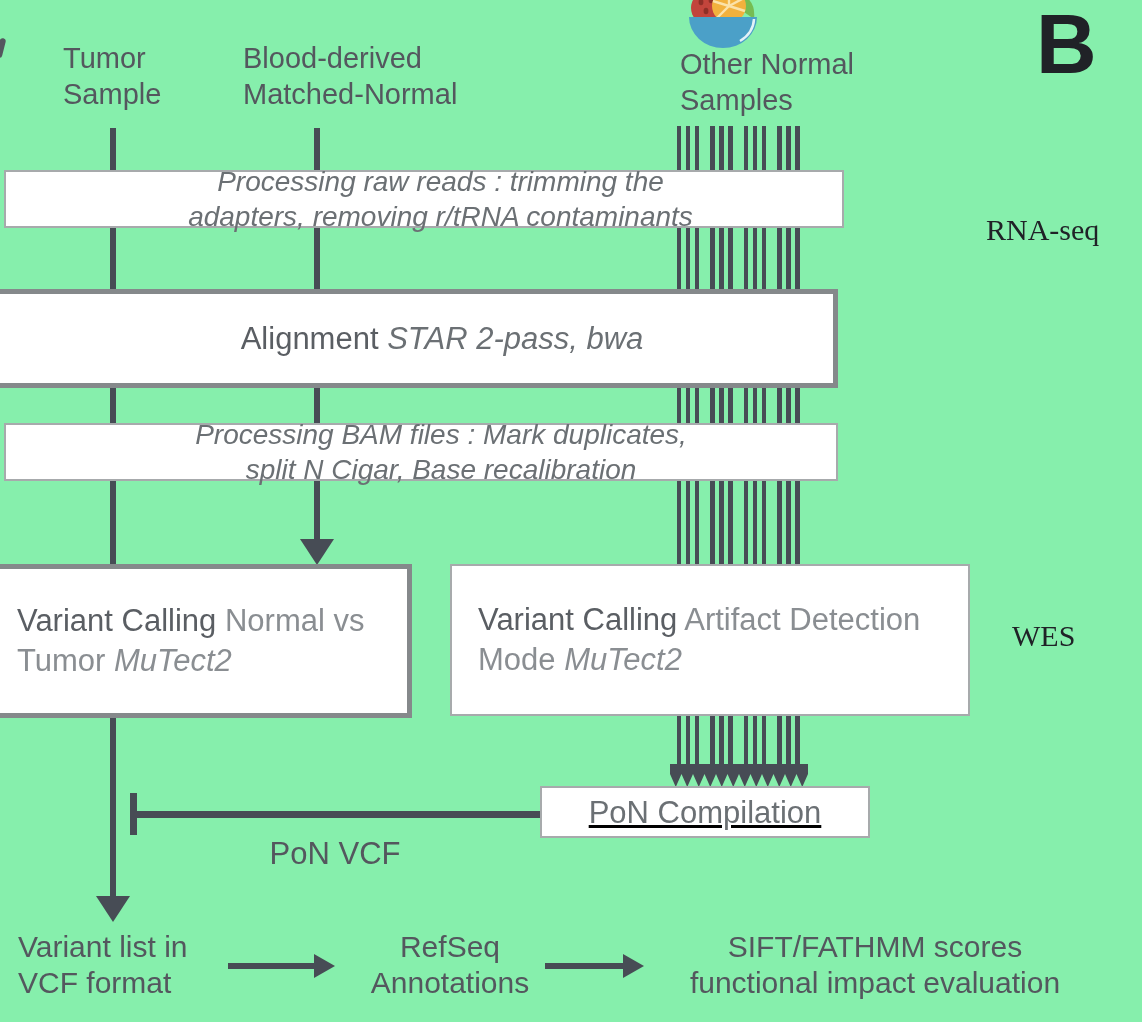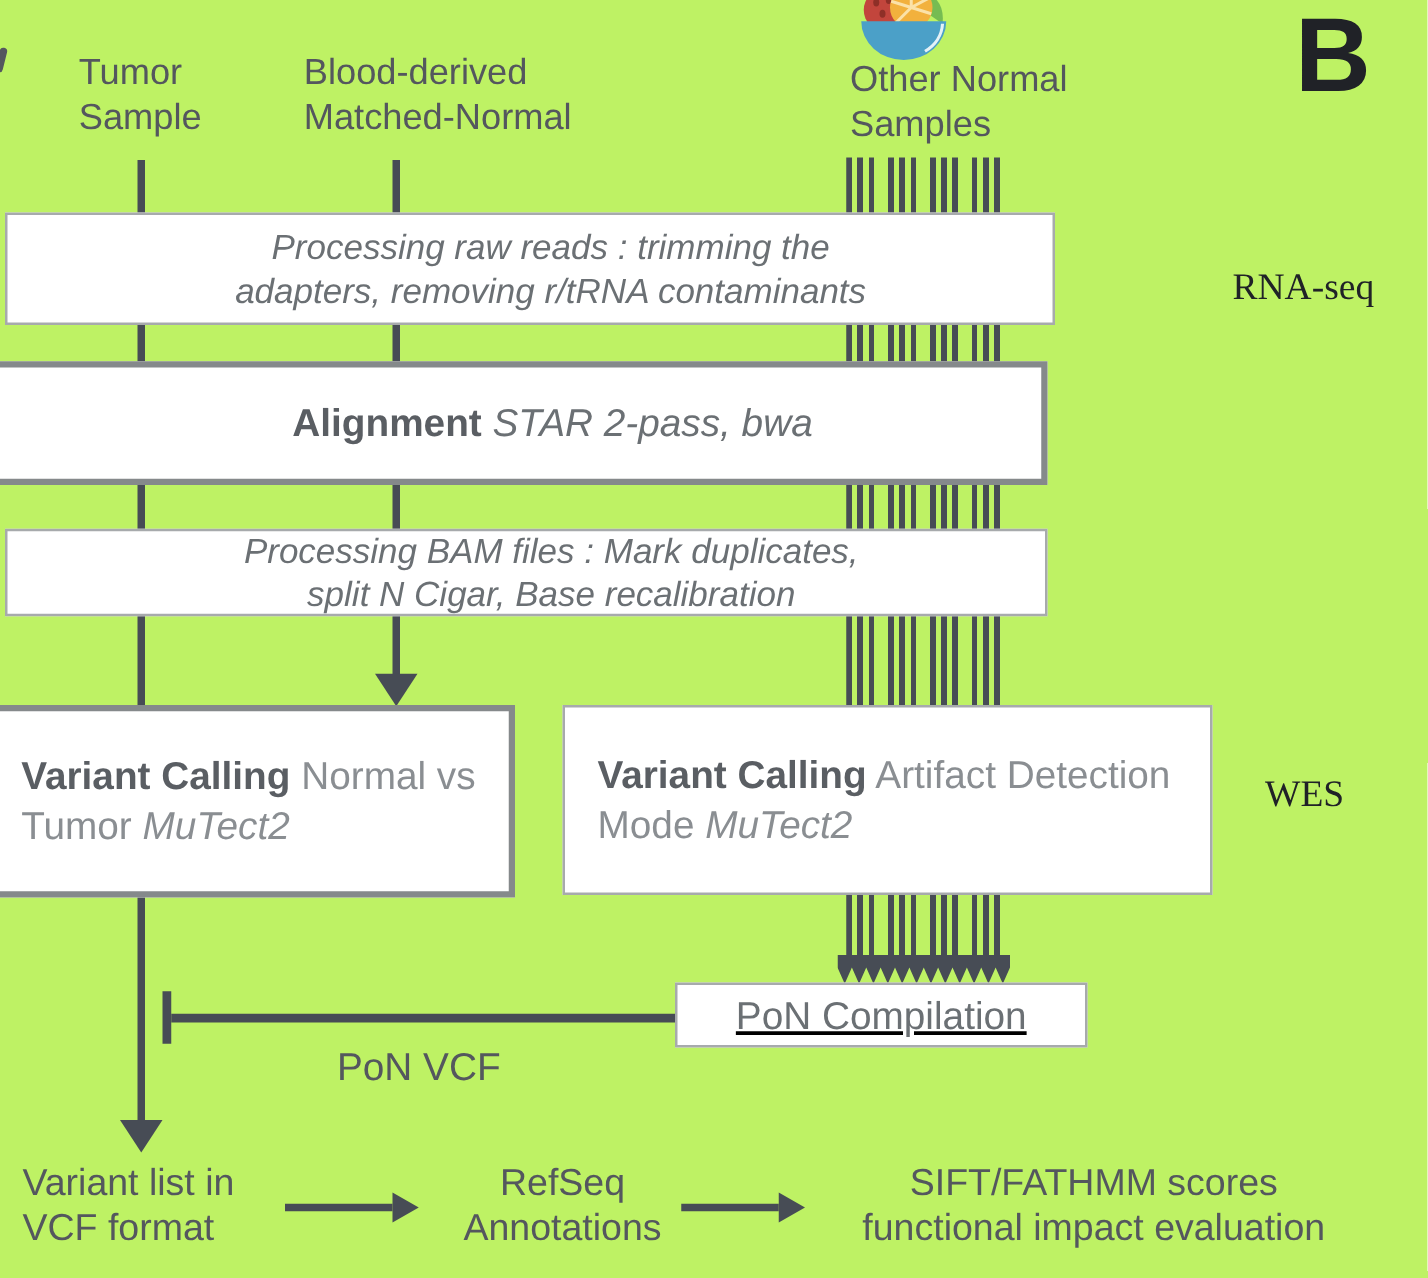--- a/index.html
+++ b/index.html
@@ -1,17 +1,17 @@
 <!DOCTYPE html>
 <html style="--line: #474C55; --border-light: #A7AAAC; --border-heavy: #85898B; --ink-dark: #202227; --ink-heading: #54575E; --ink-box: #6B7074; --ink-bold: #5A5E63; --ink-muted: #8A8E92; --bowl-blue: #4BA0C8; --melon-red: #C2453C; --melon-seed: #8E2F27; --citrus-orange: #F2B13D; --leaf-green: #76BC52;"><head>
 <meta charset="utf-8">
 <style>
   html,body{margin:0;padding:0;background:#fff;}
   .stage{
-    position:relative;width:1142px;height:1022px;background:#bef264;overflow:hidden;
+    position:relative;width:1142px;height:1022px;background:#86efac;overflow:hidden;
     font-family:"Liberation Sans",sans-serif;
   }
   
   .vline{position:absolute;width:6px;background:var(--line);z-index:1;}
   .barcode{
     position:absolute;width:123px;z-index:1;
     background:repeating-linear-gradient(90deg,
       var(--line) 0 4.5px, transparent 4.5px 9px,
       var(--line) 9px 13.5px, transparent 13.5px 18px,
       var(--line) 18px 22.5px, transparent 22.5px 33.5px);
@@ -27,21 +27,21 @@
     border-left:21px solid var(--line);}
   .cluster{position:absolute;z-index:1;}
   
   .box{position:absolute;background:#fff;display:flex;flex-direction:column;
     justify-content:center;z-index:2;box-sizing:border-box;}
   .box.thin{border:2px solid var(--border-light);}
   .box.thick{border:5px solid var(--border-heavy);}
   .itxt{font-style:italic;color:var(--ink-box);font-size:28px;line-height:35px;
     text-align:center;white-space:pre-line;}
   .mixed{font-size:31px;line-height:40px;color:var(--ink-muted);}
-  .mixed b{color:var(--ink-bold);font-weight:bold;margin-top:28px;}
+  .mixed b{color:var(--ink-bold);font-weight:normal;margin-top:28px;}
   .mixed i{}
   .center-line{text-align:center;}
   
   .heading{position:absolute;color:var(--ink-heading);font-size:29px;line-height:36px;
     white-space:pre-line;z-index:3;}
   .label{position:absolute;color:var(--ink-heading);font-size:30px;line-height:36px;
     white-space:pre-line;z-index:3;}
   .dark{color:var(--ink-dark);font-family:Liberation Serif, serif;}
   .panel-b{position:absolute;color:var(--ink-dark);font-size:84px;font-weight:bold;
     line-height:84px;z-index:3;}
@@ -90,33 +90,33 @@
 
   <div class="vline" style="left:110px;top:128px;height:770px;"></div>
   <div class="vline" style="left:314px;top:128px;height:415px;"></div>
   <div class="arrow-down" style="left:300px;top:539px;"></div>
   <div class="barcode" style="left:677px;top:126px;height:640px;"></div>
 
   <svg class="cluster" style="left:670px;top:764px;" width="138" height="23" viewBox="0 0 138 23">
     <polygon style="fill:var(--line)" points="0,0 138,0 138,10 132.25,23 126.5,10 120.75,23 115,10 109.25,23 103.5,10 97.75,23 92,10 86.25,23 80.5,10 74.75,23 69,10 63.25,23 57.5,10 51.75,23 46,10 40.25,23 34.5,10 28.75,23 23,10 17.25,23 11.5,10 5.75,23 0,10"></polygon>
   </svg>
 
-  <div class="box thin" style="left:4px;top:170px;width:840px;height:90px;padding-left:33px;">
+  <div class="box thin" style="left:4px;top:170px;width:840px;height:58px;padding-left:33px;">
     <div class="itxt">Processing raw reads : trimming the
 adapters, removing r/tRNA contaminants</div>
   </div>
 
   <div class="box thick" style="left:-12px;top:289px;width:850px;height:99px;padding-left:58px;">
     <div class="mixed center-line" style="color:var(--ink-box);">
       <b>Alignment</b>
       <i>STAR 2-pass, bwa</i>
     </div>
   </div>
 
-  <div class="box thin" style="left:4px;top:423px;width:834px;height:70px;padding-left:40px;">
+  <div class="box thin" style="left:4px;top:423px;width:834px;height:58px;padding-left:40px;">
     <div class="itxt">Processing BAM files : Mark duplicates,
 split N Cigar, Base recalibration</div>
   </div>
 
   <div class="box thick" style="left:-8px;top:564px;width:420px;height:154px;padding-left:20px;padding-right:8px;">
     <div class="mixed">
       <b>Variant Calling</b>
       <span>Normal vs Tumor</span>
       <i>MuTect2</i>
     </div>

